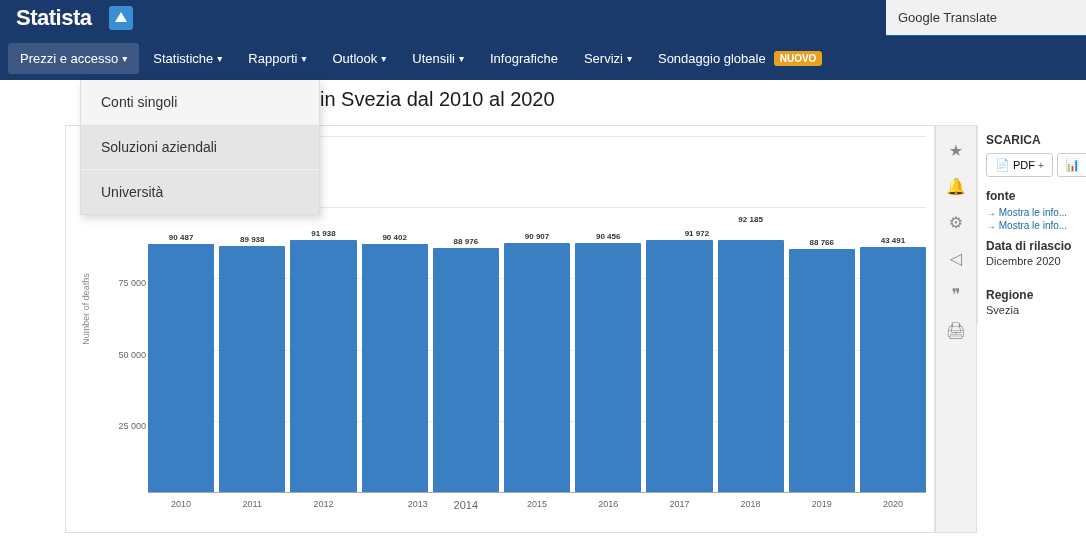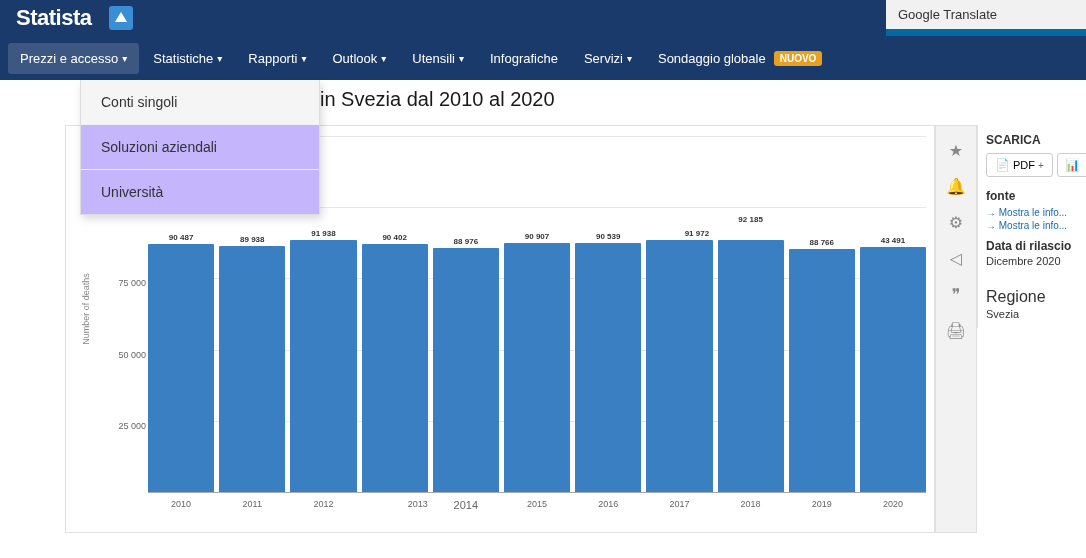--- a/index.html
+++ b/index.html
@@ -5,21 +5,21 @@
     * { margin: 0; padding: 0; box-sizing: border-box; }
     body { font-family: Arial, sans-serif; background: #fff; width: 1086px; height: 558px; overflow: hidden; position: relative; }
 
     
     .top-translate-bar {
       position: absolute;
       top: 0; right: 0;
       width: 200px;
       height: 36px;
       background: #f1f1f1;
-      border-bottom: 7px solid #0369a1;
+      border-bottom: 1px solid #0369a1;
       display: flex;
       align-items: center;
       padding: 0 12px;
       font-size: 13px;
       color: #333;
       z-index: 200;
     }
 
     
     .header {
@@ -91,21 +91,21 @@
       border-radius: 3px;
       margin-left: 4px;
     }
 
     
     .dropdown-menu {
       position: absolute;
       top: 80px;
       left: 80px;
       width: 240px;
-      background: #c4b5fd;
+      background: #e5e5e5;
       border: 1px solid #ddd;
       border-top: none;
       z-index: 300;
       box-shadow: 2px 4px 8px rgba(0,0,0,0.15);
     }
     .dropdown-item {
       padding: 14px 20px;
       font-size: 14px;
       color: #333;
       cursor: pointer;
@@ -250,21 +250,21 @@
       </div>
       <div style="flex: 1 1 0%; display: flex; flex-direction: column; align-items: center; height: 100%; justify-content: flex-end;">
         <div style="font-size: 8px; color: rgb(51, 51, 51); margin-bottom: 2px; font-weight: bold; text-align: center;">88 976</div>
         <div style="width: 100%; background: rgb(58, 127, 193); border-radius: 1px 1px 0px 0px; height: 68.4431%;"></div>
       </div>
       <div style="flex: 1 1 0%; display: flex; flex-direction: column; align-items: center; height: 100%; justify-content: flex-end;">
         <div style="font-size: 8px; color: rgb(51, 51, 51); margin-bottom: 2px; font-weight: bold; text-align: center;">90 907</div>
         <div style="width: 100%; background: rgb(58, 127, 193); border-radius: 1px 1px 0px 0px; height: 69.9285%;"></div>
       </div>
       <div style="flex: 1 1 0%; display: flex; flex-direction: column; align-items: center; height: 100%; justify-content: flex-end;">
-        <div style="font-size: 8px; color: rgb(51, 51, 51); margin-bottom: 2px; font-weight: bold; text-align: center;">90 539</div>
+        <div style="font-size: 8px; color: rgb(51, 51, 51); margin-bottom: 2px; font-weight: bold; text-align: center;">90 456</div>
         <div style="width: 100%; background: rgb(58, 127, 193); border-radius: 1px 1px 0px 0px; height: 69.9862%;"></div>
       </div>
       <div style="flex: 1 1 0%; display: flex; flex-direction: column; align-items: center; height: 100%; justify-content: flex-end;">
         <div style="font-size: 8px; color: rgb(51, 51, 51); margin-bottom: 2px; font-weight: bold; text-align: center; padding-left: 35px;">91 972</div>
         <div style="width: 100%; background: rgb(58, 127, 193); border-radius: 1px 1px 0px 0px; height: 70.7477%;"></div>
       </div>
       <div style="flex: 1 1 0%; display: flex; flex-direction: column; align-items: center; height: 100%; justify-content: flex-end;">
         <div style="font-size: 8px; color: rgb(51, 51, 51); margin-bottom: 16px; font-weight: bold; text-align: center;">92 185</div>
         <div style="width: 100%; background: rgb(58, 127, 193); border-radius: 1px 1px 0px 0px; height: 70.9115%;"></div>
       </div>
@@ -315,15 +315,15 @@
     </button>
   </div>
 
   <div style="font-size:12px; font-weight:bold; color:#333; margin-bottom:4px;">fonte</div>
   <div style="font-size:10px; color:#1a6baa; margin-bottom:2px; cursor:pointer;">→ <span>Mostra le info...</span></div>
   <div style="font-size:10px; color:#1a6baa; margin-bottom:8px; cursor:pointer;">→ <span>Mostra le info...</span></div>
 
   <div style="font-size:12px; font-weight:bold; color:#333; margin-bottom:2px;">Data di rilascio</div>
   <div style="font-size:11px; color:#333; margin-bottom:8px;">Dicembre 2020</div>
 
-  <div style="font-size:16px; font-weight:normal; color:#333; margin-bottom:2px;margin-top:21px;">Regione</div>
+  <div style="font-size:12px; font-weight:bold; color:#333; margin-bottom:2px;margin-top:21px;">Regione</div>
   <div style="font-size:11px; color:#333;">Svezia</div>
 </div>
 
 </body></html>

